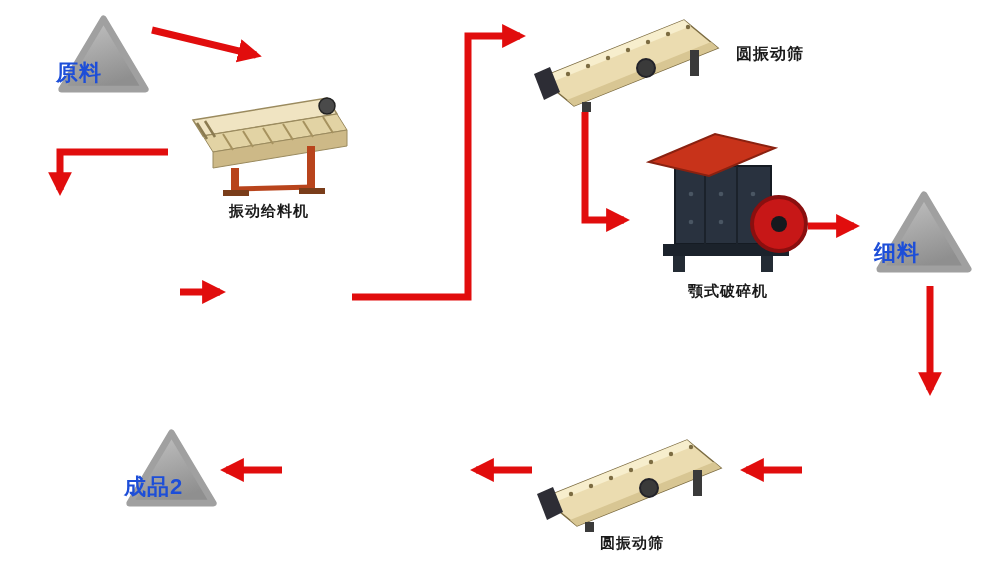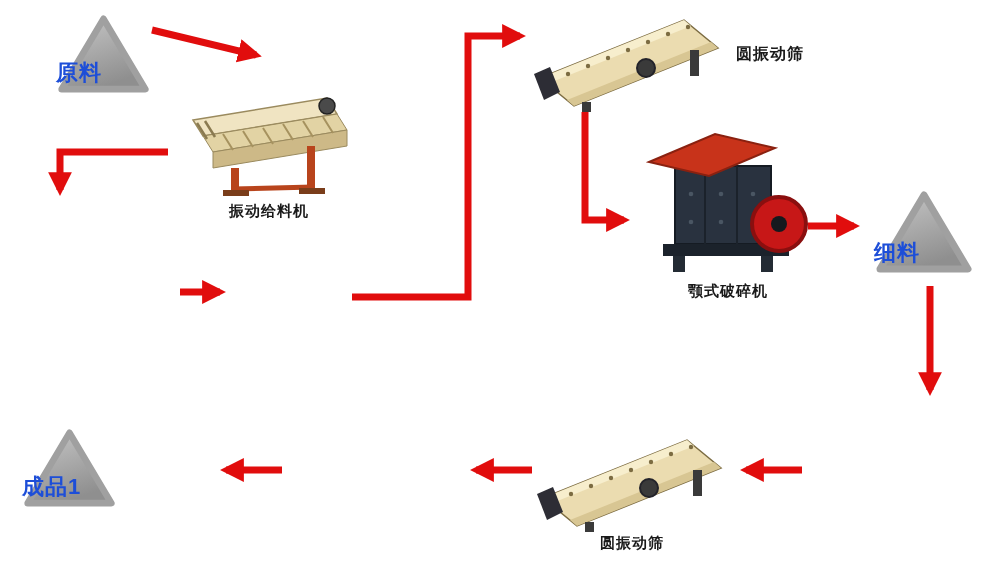--- a/index.html
+++ b/index.html
@@ -58,33 +58,33 @@
           <linearGradient id="gT3" x1="0" y1="0" x2="0.4" y2="1">
         <stop offset="0" stop-color="#c7c7c7"></stop>
             <stop offset="1" stop-color="#8f8f8f"></stop>
           </linearGradient>
         </defs>
       <polygon points="50,7 94,81 6,81" fill="url(#gT3)" stroke="#a0a0a0" stroke-width="7" stroke-linejoin="round"></polygon>
     </svg>
     <div class="tlabel">细料</div>
   </div>
 
-  <div class="tri" style="left:22px;top:426px;width:95px;height:84px;">
+
+  <div class="tri" style="left:124px;top:426px;width:95px;height:84px;">
     <svg width="95" height="84" viewBox="0 0 100 88">
       <defs>
-          <linearGradient id="gT4" x1="0" y1="0" x2="0.4" y2="1">
+          <linearGradient id="gT5" x1="0" y1="0" x2="0.4" y2="1">
         <stop offset="0" stop-color="#c7c7c7"></stop>
             <stop offset="1" stop-color="#8f8f8f"></stop>
           </linearGradient>
         </defs>
-      <polygon points="50,7 94,81 6,81" fill="url(#gT4)" stroke="#a0a0a0" stroke-width="7" stroke-linejoin="round"></polygon>
+      <polygon points="50,7 94,81 6,81" fill="url(#gT5)" stroke="#a0a0a0" stroke-width="7" stroke-linejoin="round"></polygon>
     </svg>
-    <div class="tlabel">成品1</div>
+    <div class="tlabel">成品2</div>
   </div>
-
 
   <div class="node" style="left:178px;top:90px;width:182px;">
     <svg width="180" height="112" viewBox="0 0 180 112">
       <polygon points="14,30 148,8 158,24 24,46" fill="#f0e4c2" stroke="#9a8a5e" stroke-width="1.5"></polygon>
       <polygon points="24,46 158,24 168,40 34,62" fill="#e2d3a4" stroke="#9a8a5e" stroke-width="1"></polygon>
       <polygon points="34,62 168,40 168,56 34,78" fill="#cdb987" stroke="#9a8a5e" stroke-width="1"></polygon>
       <path d="M44,44 L54,60 M64,41 L74,57 M84,38 L94,54 M104,34 L114,50 M124,31 L134,47 M144,27 L154,43" stroke="#a6925f" stroke-width="2" fill="none"></path>
       <path d="M18,33 L28,49 M26,31 L36,47" stroke="#8a7a50" stroke-width="2.5" fill="none"></path>
       <circle cx="148" cy="16" r="8" fill="#4a4a4a" stroke="#222" stroke-width="1.5"></circle>
       <rect x="52" y="78" width="8" height="22" fill="#b8441c"></rect>

